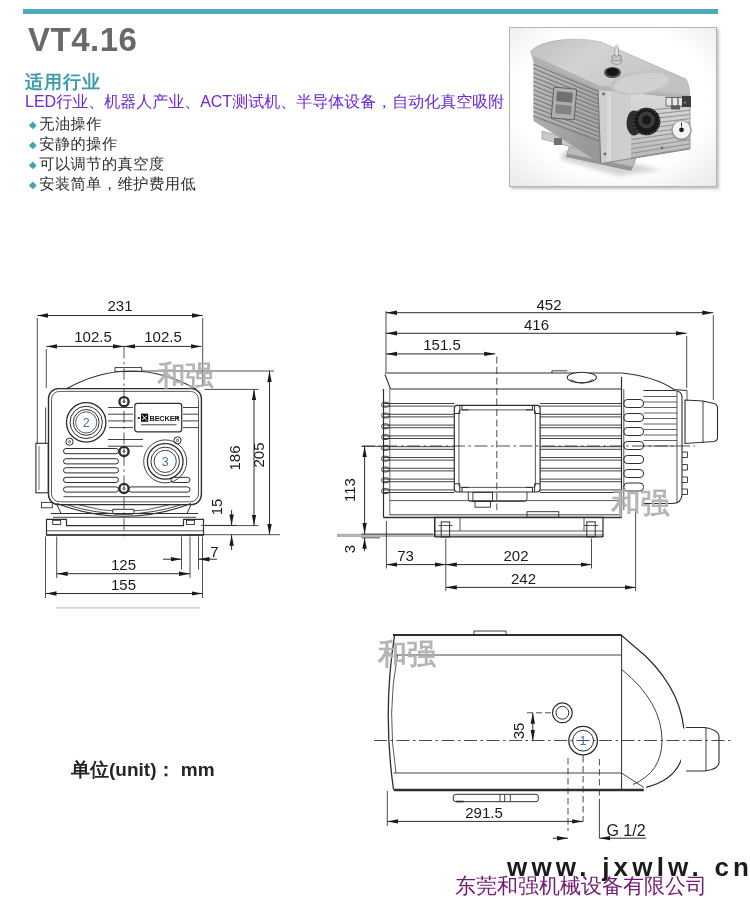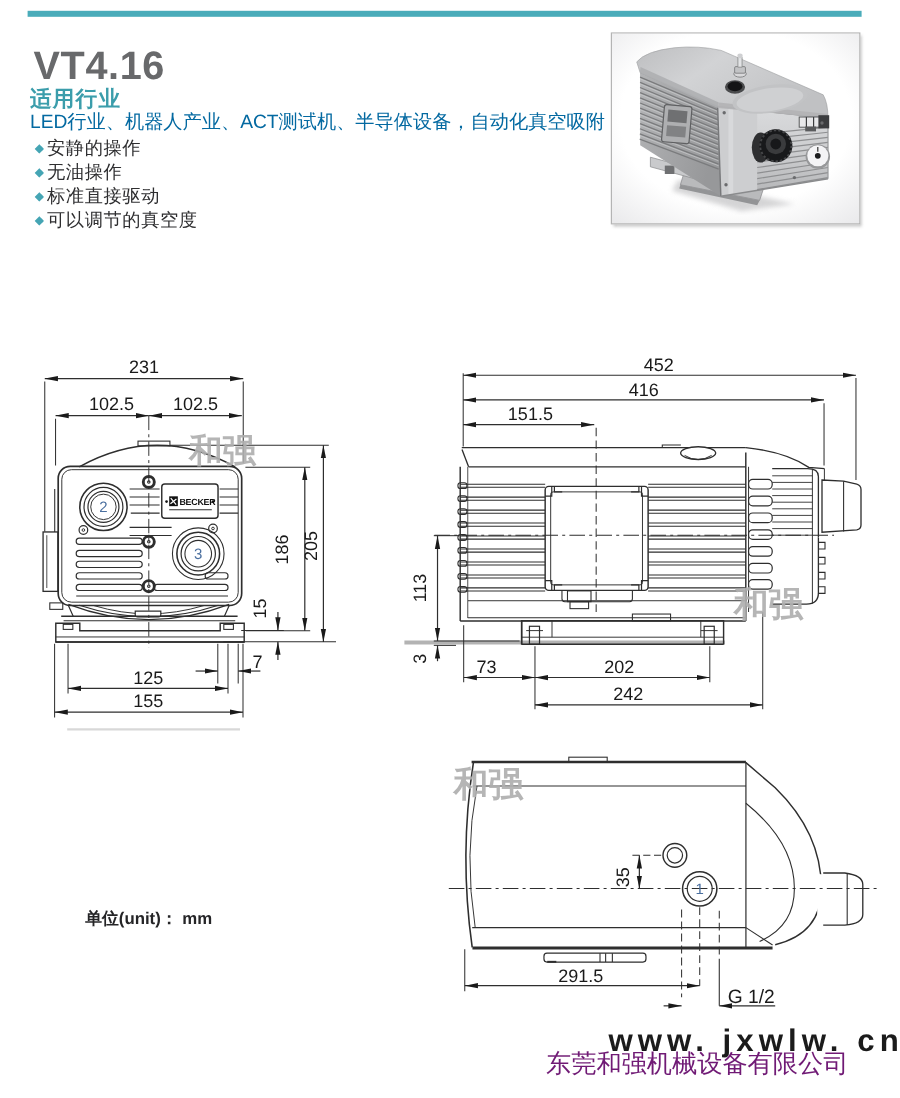--- a/index.html
+++ b/index.html
@@ -1,41 +1,41 @@
 <!DOCTYPE html>
 <html><head>
 <meta charset="utf-8">
 <style>
   html,body{margin:0;padding:0;}
   body{width:750px;height:915px;position:relative;background:#fff;font-family:"Liberation Sans",sans-serif;overflow:hidden;}
   .abs{position:absolute;}
   #topbar{left:23px;top:9px;width:695px;height:5px;background:#4aacba;}
-  #title{left:28px;top:21px;font-size:33px;font-weight:bold;color:#68696b;letter-spacing:0.5px;margin-top:15px;}
+  #title{left:28px;top:21px;font-size:33px;font-weight:bold;color:#68696b;letter-spacing:0.5px;}
   #sec{left:25px;top:70px;font-size:18px;font-weight:bold;color:#3b9dab;letter-spacing:1px;}
-  #led{left:25px;top:92px;font-size:16px;color:#0369a1;letter-spacing:0;}
+  #led{left:25px;top:92px;font-size:16px;color:#6d28d9;letter-spacing:0;}
   #list{left:29px;top:113.5px;font-size:15.2px;color:#2e2e30;}
   #list div{height:20.3px;line-height:20.3px;letter-spacing:0.5px;}
   #list b{color:#45a5b4;font-size:10px;vertical-align:1px;margin-right:2px;font-weight:normal;}
   #photo{left:509px;top:27px;width:206px;height:158px;background:#fff;border:1px solid #b4b4b4;box-shadow:1.5px 2px 2.5px rgba(120,120,120,0.45);}
-  #unit{left:71px;top:757px;font-size:14px;font-weight:bold;color:#252527;}
+  #unit{left:71px;top:757px;font-size:19px;font-weight:bold;color:#252527;}
   #company{left:455px;top:871.5px;font-size:21px;color:#701a75;letter-spacing:0;white-space:nowrap;}
   #www{left:507px;top:852px;font-size:26px;font-weight:bold;color:#1b1b1b;letter-spacing:4.2px;white-space:nowrap;}
   #led{white-space:nowrap;}
 </style>
 </head>
 <body>
 <div id="topbar" class="abs"></div>
 <div id="title" class="abs">VT4.16</div>
 <div id="sec" class="abs">适用行业</div>
 <div id="led" class="abs">LED行业、机器人产业、ACT测试机、半导体设备，自动化真空吸附</div>
 <div id="list" class="abs">
+<div><b>◆</b>无油操作</div>
 <div><b>◆</b>安静的操作</div>
-<div><b>◆</b>无油操作</div>
-<div><b>◆</b>标准直接驱动</div>
 <div><b>◆</b>可以调节的真空度</div>
+<div><b>◆</b>安装简单，维护费用低</div>
 </div>
 <div id="photo" class="abs">
 <svg width="206" height="158" viewBox="0 0 206 158">
 <defs>
 <radialGradient id="pbg" cx="50%" cy="45%" r="78%">
 <stop offset="60%" stop-color="#ffffff"></stop>
           <stop offset="100%" stop-color="#e6e6e8"></stop>
 </radialGradient>
 <linearGradient id="hood" x1="0" y1="0" x2="1" y2="0.55">
 <stop offset="0" stop-color="#bdbec0"></stop>

